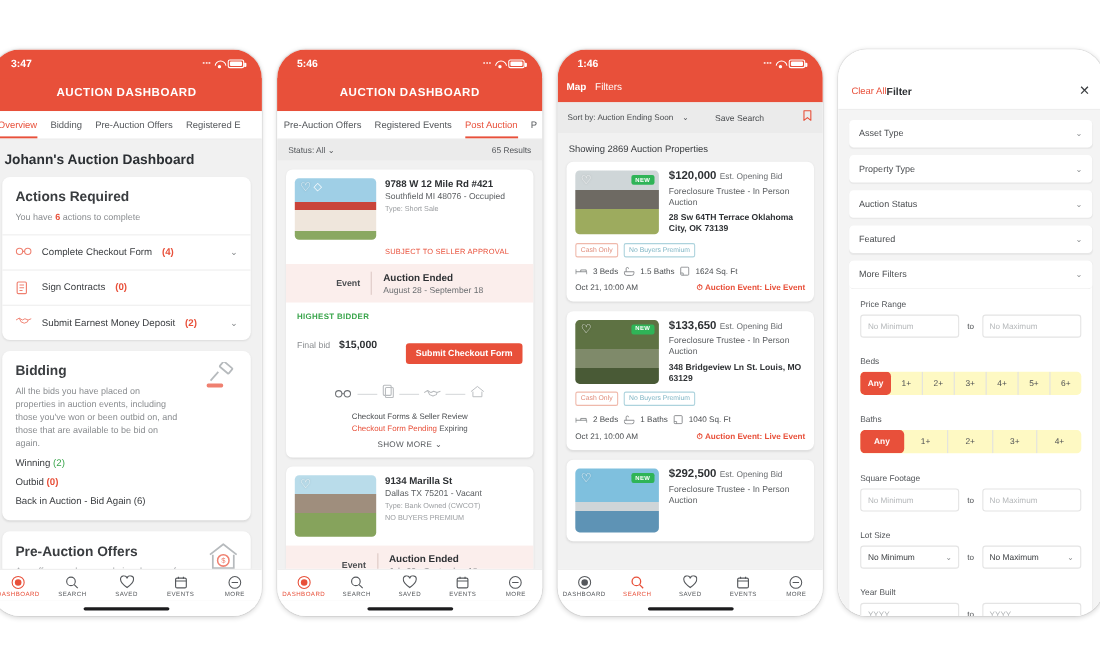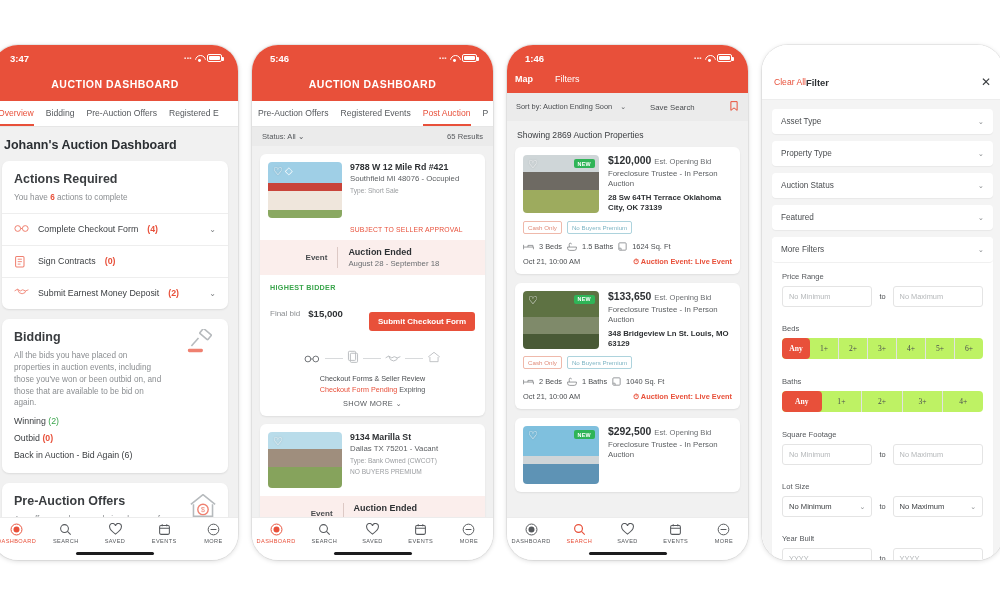--- a/index.html
+++ b/index.html
@@ -96,21 +96,21 @@
   .btn-red { margin-left:auto; background:#e8503a; color:#fff; font-size:8px;
     padding:5px 9px; border-radius:3px; font-weight:bold;margin-top:16px; }
   .stepper { display:flex; align-items:center; justify-content:center; gap:4px; padding:9px 10px 4px; }
   .st-ico { color:#b9bcbf; }
   .st-line { width:18px; height:1px; background:#d8dadc; }
   .step-t { text-align:center; font-size:7.2px; color:#4a4d50; padding-top:3px; }
   .step-s { text-align:center; font-size:7.2px; padding-top:2px; }
   .showmore { text-align:center; font-size:7.4px; color:#55585c; padding:5px 0 8px; letter-spacing:.3px; }
 
   
-  .searchbar { display:flex; gap:22px; padding:3px 8px 9px; }
+  .searchbar { display:flex; gap:8px; padding:3px 8px 9px; }
   .sb-map { color:#fff; font-size:9px; font-weight:bold; }
   .sb-filters { color:#fff; font-size:9px; font-weight:normal; }
   .sb-input { flex:1; background:#fff; border-radius:13px; height:19px;
     display:flex; align-items:center; padding:0 7px; gap:4px; }
   .sb-input span { font-size:8px; color:#a9acae; flex:1; }
   .sortbar { display:flex; align-items:center; background:#ebebeb; padding:5px 9px; gap:8px; }
   .sort-t { font-size:7.4px; color:#4a4d50; line-height:1.25; }
   .savesearch { font-size:7.8px; color:#4a4d50; margin-left:16px; }
   .showing { font-size:8.6px; color:#3a3d40; padding:9px 10px 7px; }
   .pcard { background:#fff; border-radius:6px; margin:0 8px 9px; padding:8px;
@@ -150,21 +150,21 @@
   .fsel .chev { margin-left:auto; color:#8b8e91; font-size:7.5px; }
   .fgroup { background:#fff; border-radius:4px; box-shadow:0 1px 1px rgba(0,0,0,.05); }
   .flabel { font-size:7.6px; color:#55585c; padding:9px 10px 5px; }
   .frow { display:flex; align-items:center; gap:7px; padding:0 10px 8px; }
   .finput { flex:1; border:1px solid #e4e4e4; border-radius:3px; padding:5px 6px;
     font-size:7.4px; color:#b4b7b9; background:#fff; }
   .fto { font-size:7.4px; color:#4a4d50; }
   .fsel-sm { flex:1; border:1px solid #e4e4e4; border-radius:3px; padding:5px 6px;
     font-size:7.6px; color:#3a3d40; display:flex; align-items:center; }
   .fsel-sm .chev { margin-left:auto; color:#8b8e91; font-size:7px; }
-  .seg { display:flex; background:#bef264; border-radius:4px; margin:0 10px 9px; overflow:hidden;font-family:Liberation Serif, serif; }
+  .seg { display:flex; background:#fef9c3; border-radius:4px; margin:0 10px 9px; overflow:hidden; }
   .seg .s { flex:1; text-align:center; font-size:7.6px; color:#4a4d50; padding:6px 0;
     border-right:1px solid #e2e2e2; }
   .seg .s:last-child { border-right:none; }
   .seg .s.on { background:#e8503a; color:#fff; font-weight:bold; border-radius:4px; border-right:none; }
 
   
   .tabbar { background:#fff; border-top:1px solid #ececec; display:flex;
     padding:5px 0 2px; }
   .tb { flex:1; text-align:center; color:#55585c; }
   .tb .lbl { font-size:5.6px; letter-spacing:.4px; margin-top:2px; }

